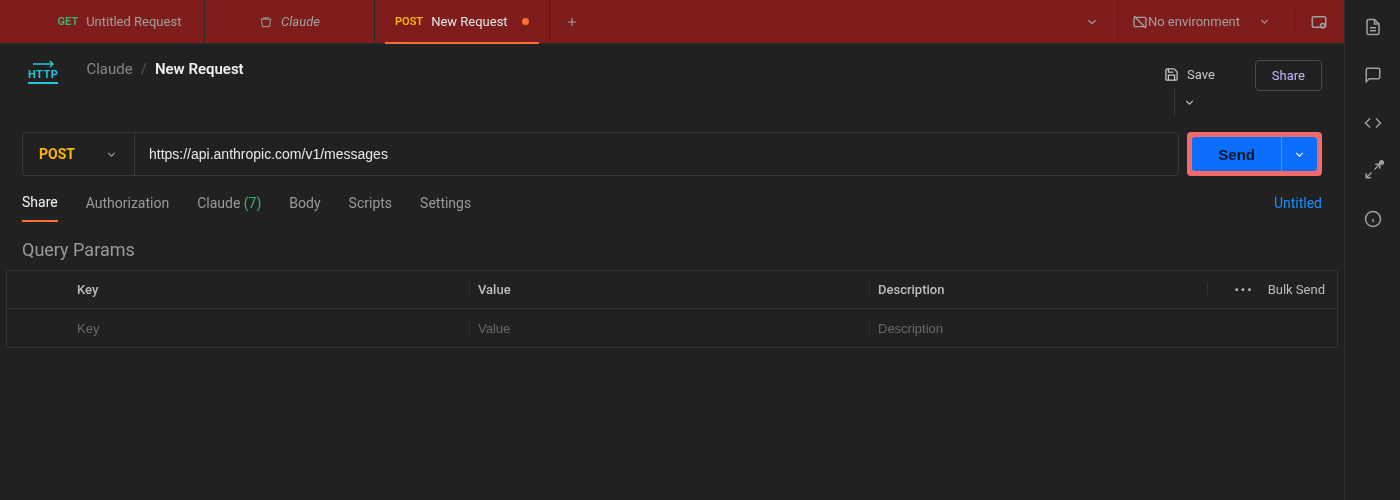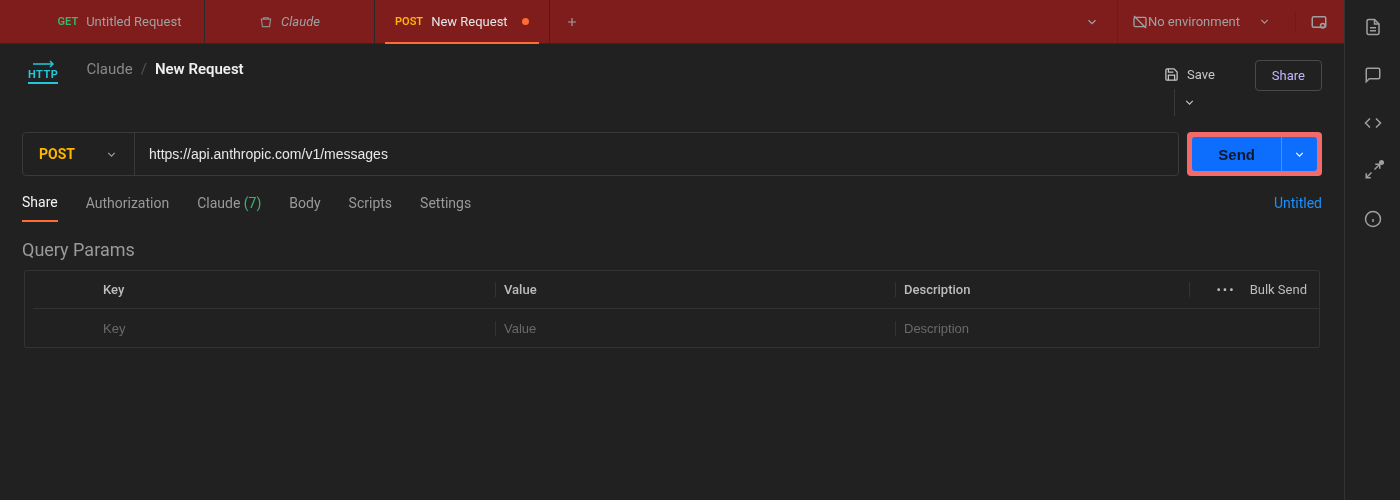--- a/index.html
+++ b/index.html
@@ -213,24 +213,23 @@
   .reqtab .count { color: #3cb371; }
   .reqtabs-spacer { flex: 1; }
   .cookies-link { color: #1b90ff; cursor: pointer; font-size: 14px; padding-bottom:10px;}
   
   .section-title {
     color: #9a9a9a;
     font-size: 18px;
     padding: 16px 22px 10px 22px;
   }
   .params-table {
-    margin: 0 24px;
+    margin: 0 6px;
     border: 1px solid #333;
     border-radius: 2px;
-    padding-left: 8px;
   }
   .params-header, .params-row {
     display: flex;
     align-items: center;
     min-height: 38px;
   }
   .params-header { border-bottom: 1px solid #333; }
   .phandle { width: 62px; }
   .pkey { flex: 0 0 400px; padding-left: 8px; }
   .pval { flex: 0 0 400px; padding-left: 8px; border-left: 1px solid #333; height: 100%; display:flex; align-items:center;}

